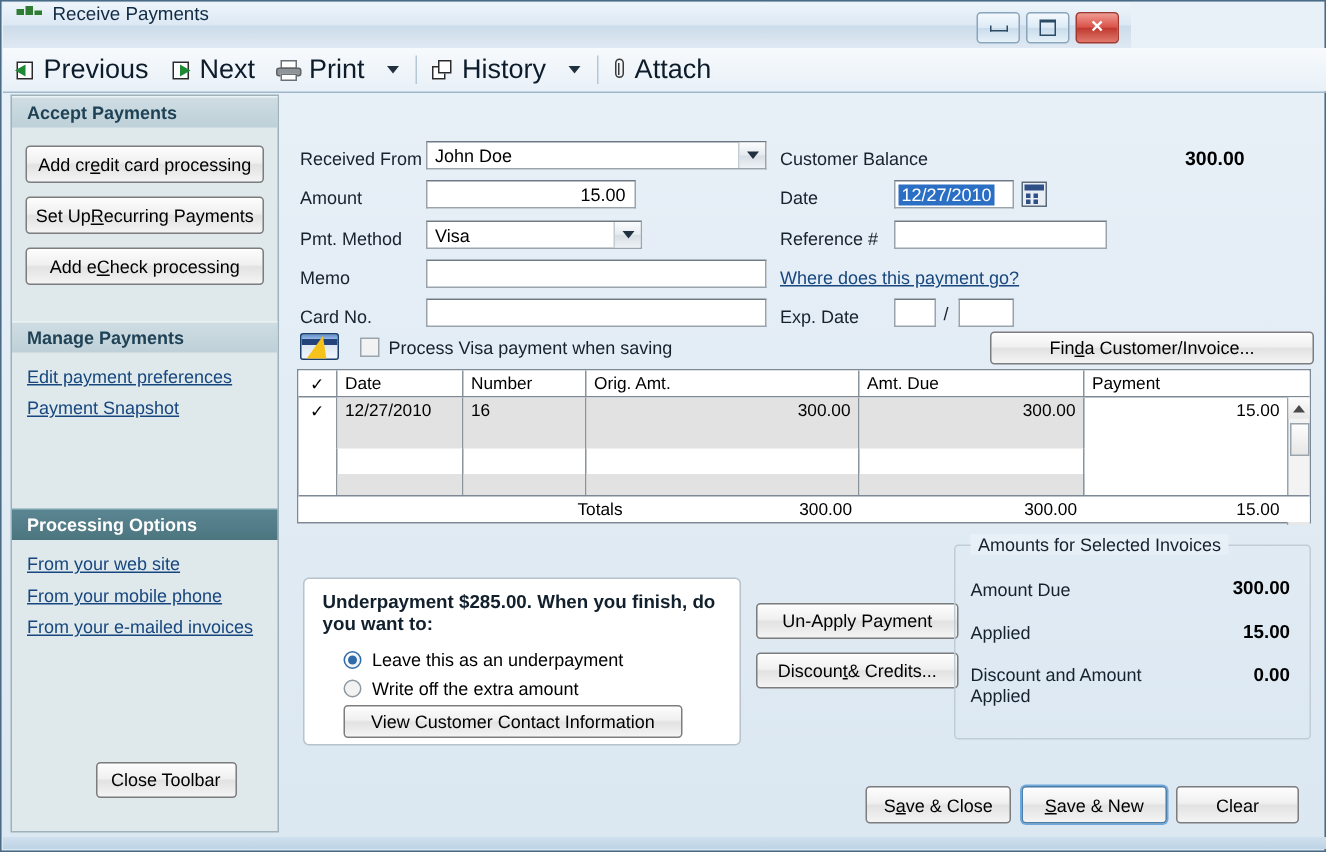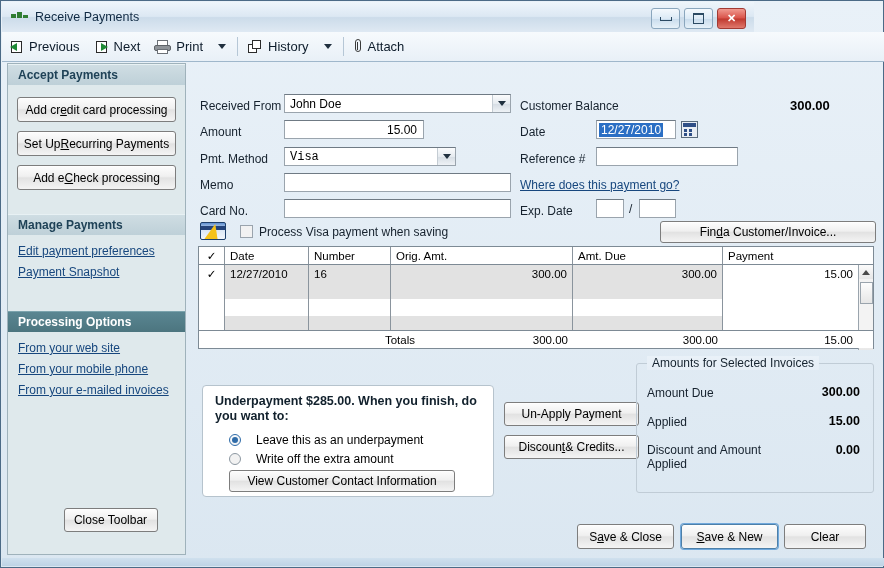--- a/index.html
+++ b/index.html
@@ -12,21 +12,21 @@
   .window{
     position:absolute;left:0;top:0;width:884px;height:568px;
     box-sizing:border-box;
     border:1px solid #4b6a86;
     background:linear-gradient(180deg,#e9f1f8 0%,#dbe7f1 100%);
   }
   
   .titlebar{
     position:absolute;left:1px;top:1px;width:752px;height:30px;
     background:linear-gradient(180deg,#eef5fb 0%,#dce8f3 48%,#ccdcea 52%,#dfe9f3 100%);
-    display:flex;align-items:center;
+    display:flex;align-items:flex-start;
   }
   .title-ico{width:18px;height:14px;margin-left:9px;margin-right:6px;position:relative;}
   .title-ico i{position:absolute;display:block;background:#2f7d32;}
   .title-text{font-size:12.5px;color:#102a43;}
   .winbtns{position:absolute;right:8px;top:6px;display:flex;gap:4px;}
   .wbtn{
     width:27px;height:19px;border:1px solid #8aa6bd;border-radius:3px;
     background:linear-gradient(180deg,#f4f9fd 0%,#dceaf6 50%,#c9dcec 52%,#e6f1f9 100%);
     display:flex;align-items:center;justify-content:center;
   }
@@ -38,21 +38,21 @@
   .gl-max{width:9px;height:8px;border:1px solid #2b4a63;border-top-width:2px;}
   .gl-x{color:#fff;font-size:11px;font-weight:bold;line-height:1;}
   
   .toolbar{
     position:absolute;left:1px;top:31px;width:882px;height:29px;
     background:linear-gradient(180deg,#f7fafd 0%,#e8f0f7 100%);
     border-bottom:1px solid #9fb7cb;
     display:flex;align-items:center;
   }
   .tb{display:flex;align-items:center;height:22px;padding:0 7px;gap:5px;cursor:default;}
-  .tb .lab{font-size:13px;color:#0d1c2b;text-align:center;}
+  .tb .lab{font-size:18px;color:#0d1c2b;text-align:center;}
   .tb-sep{width:1px;height:19px;background:#b6c7d6;margin:0 3px;}
   .caret{width:0;height:0;border-left:4px solid transparent;border-right:4px solid transparent;border-top:5px solid #20303f;}
   .tb-arrow{padding:0 8px;display:flex;align-items:center;height:22px;}
   
   .ic{position:relative;display:inline-block;}
   .ic-prev,.ic-next{width:15px;height:14px;}
   .ic-prev .b,.ic-next .b{position:absolute;left:2px;top:1px;width:11px;height:12px;border:1.5px solid #2a2a2a;background:#fff;box-sizing:border-box;}
   .ic-prev .a,.ic-next .a{position:absolute;top:3px;width:0;height:0;border-top:4px solid transparent;border-bottom:4px solid transparent;}
   .ic-prev .a{left:1px;border-right:7px solid #1f8a36;}
   .ic-next .a{right:1px;border-left:7px solid #1f8a36;}
@@ -75,20 +75,21 @@
   .sec-head{
     height:20px;line-height:20px;padding-left:10px;
     font-weight:bold;font-size:12px;color:#1f4257;
     background:linear-gradient(180deg,#cfdde3 0%,#bed0d8 100%);
     border-top:1px solid #e8f1f4;
   }
   .sec-head.dark{
     color:#ffffff;
     background:linear-gradient(180deg,#5a8692 0%,#4c757f 100%);
     border-top:1px solid #7ba3ad;
+    margin-top:28px;
   }
   .sb-btns{padding:12px 0 4px 0;display:flex;flex-direction:column;align-items:center;gap:9px;}
   .btn{
     border:1px solid #7d7d7d;border-radius:3px;
     background:linear-gradient(180deg,#fdfdfd 0%,#f0f0f0 45%,#e2e2e2 52%,#f4f4f4 100%);
     font-family:"Liberation Sans", sans-serif;font-size:12px;color:#000;
     display:flex;align-items:center;justify-content:center;cursor:default;
     box-shadow:0 1px 0 rgba(255,255,255,.7) inset;
   }
   .sb-btn{width:157px;height:23px;}
@@ -175,21 +176,21 @@
     border:1px solid #9aa4ad;box-sizing:border-box;
     background:linear-gradient(180deg,#fdfdfd,#e6e6e6);}
   .tri-up{width:0;height:0;border-left:4px solid transparent;border-right:4px solid transparent;border-bottom:5px solid #4a4a4a;}
   .tri-dn{width:0;height:0;border-left:4px solid transparent;border-right:4px solid transparent;border-top:5px solid #4a4a4a;}
   
   .uppanel{
     position:absolute;left:10px;top:322px;width:292px;height:112px;
     box-sizing:border-box;border:1px solid #b6c3cd;border-radius:4px;background:#ffffff;
   }
   .up-title{position:absolute;left:12px;top:8px;width:268px;font-weight:bold;font-size:12.5px;line-height:15px;color:#11202c;}
-  .radio-row{position:absolute;display:flex;align-items:center;gap:15px;font-size:12px;}
+  .radio-row{position:absolute;display:flex;align-items:center;gap:7px;font-size:12px;}
   .radio{width:12px;height:12px;border-radius:50%;box-sizing:border-box;border:1px solid #8d98a2;
     background:radial-gradient(circle at 40% 35%,#ffffff 0%,#eef1f4 70%);display:flex;align-items:center;justify-content:center;}
   .radio.on{border-color:#2f6ba8;}
   .radio.on i{width:6px;height:6px;border-radius:50%;background:#2f6ba8;display:block;}
   .radio.off{background:#f2f2f2;}
   .vcc-btn{position:absolute;left:26px;top:84px;width:224px;height:20px;font-size:12px;}
   .act-btn{position:absolute;width:133px;height:22px;font-size:12px;}
   
   .fs{
     position:absolute;left:444px;top:300px;width:238px;height:130px;
@@ -323,21 +324,21 @@
       <span class="v">John Doe</span>
       <span class="ar">
           <span class="caret"></span>
         </span>
     </div>
 
     <div class="lbl" style="left:8px;top:62px;">Amount</div>
     <div class="fld r" style="left:92px;top:57px;width:140px;height:19px;">15.00</div>
 
     <div class="lbl" style="left:8px;top:89px;">Pmt. Method</div>
-    <div class="combo" style="left:92px;top:84px;width:172px;height:19px;font-family:Liberation Mono, monospace;">
+    <div class="combo" style="left:92px;top:84px;width:144px;height:19px;">
       <span class="v">Visa</span>
       <span class="ar">
           <span class="caret"></span>
         </span>
     </div>
 
     <div class="lbl" style="left:8px;top:115px;">Memo</div>
     <div class="fld" style="left:92px;top:110px;width:227px;height:19px;"></div>
 
     <div class="lbl" style="left:8px;top:141px;">Card No.</div>

